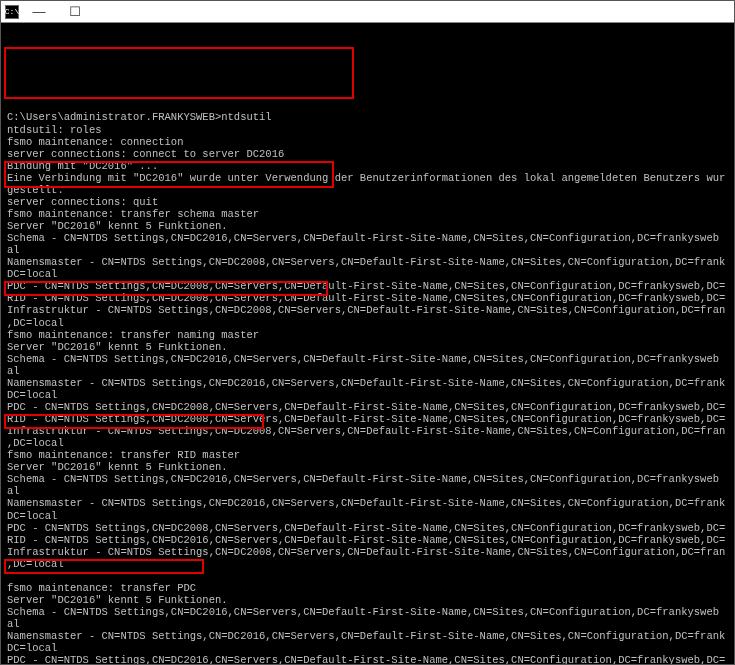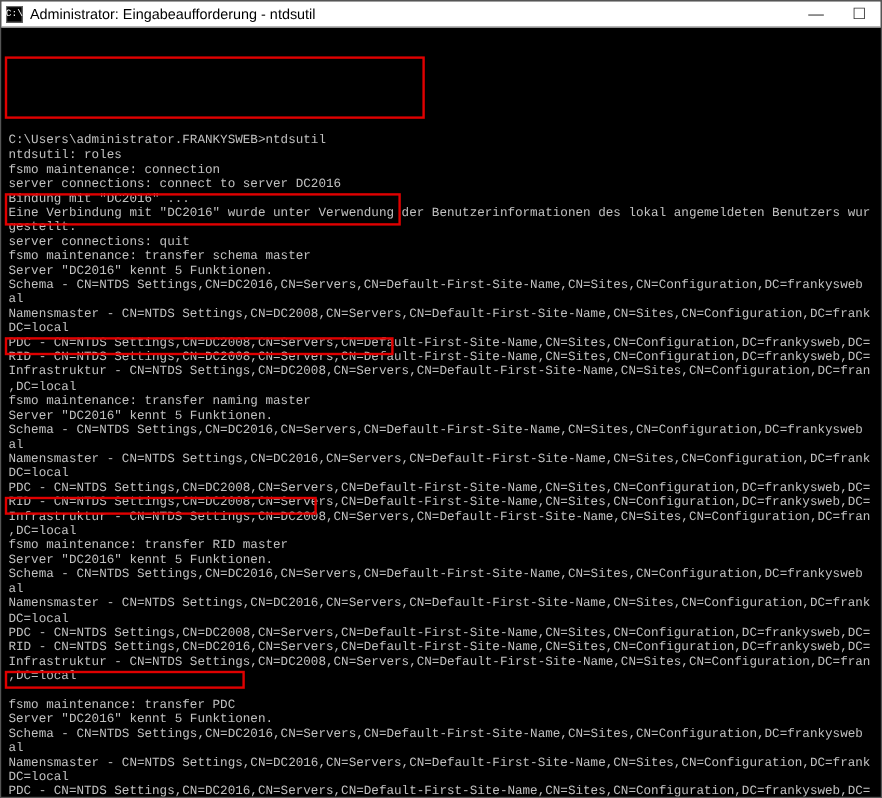--- a/index.html
+++ b/index.html
@@ -75,21 +75,20 @@
     .hb2 { left: 3px; top: 138px; width: 330px; height: 27px; }
     .hb3 { left: 3px; top: 258px; width: 324px; height: 15px; }
     .hb4 { left: 3px; top: 391px; width: 260px; height: 15px; }
     .hb5 { left: 3px; top: 536px; width: 200px; height: 15px; }
   </style>
 </head>
 <body>
 
 <div class="titlebar">
   <div class="titlebar-icon">C:\</div>
-  <div class="titlebar-text">Administrator: Eingabeaufforderung - ntdsutil</div>
   <div class="titlebar-controls">
     <div class="titlebar-btn">—</div>
     <div class="titlebar-btn">☐</div>
   </div>
 </div>
 
 <div class="terminal" id="terminal">
   <div class="highlight-box hb1"></div>
   <div class="highlight-box hb2"></div>
   <div class="highlight-box hb3"></div>

